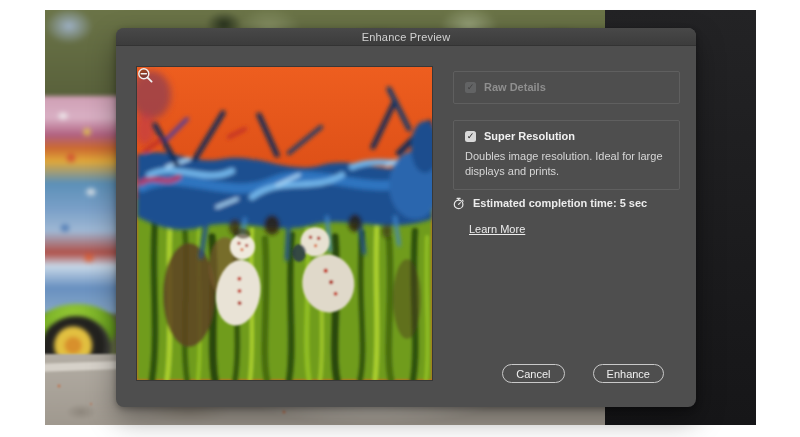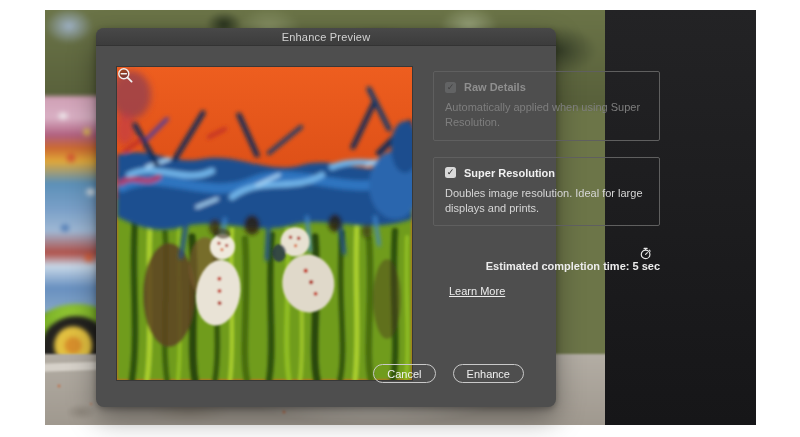--- a/index.html
+++ b/index.html
@@ -39,21 +39,21 @@
       radial-gradient(3px 3px at 245px 58px,#c86030 0%,transparent 70%),
       radial-gradient(3px 3px at 425px 48px,#c05828 0%,transparent 70%),
       radial-gradient(22px 12px at 42px 58px,#8d867c 0%,transparent 70%),
       radial-gradient(170px 32px at 335px 48px,#cfc9bf 0%,transparent 70%),
       radial-gradient(60px 18px at 150px 58px,#978f83 0%,transparent 70%),
       linear-gradient(#b3ada4,#9e978d);}
   .parkline{position:absolute;left:0;right:62%;top:6px;height:8px;background:#ddd8d0;opacity:.85;transform:rotate(-2deg);}
   .app-canvas{position:absolute;left:560px;top:0;right:0;bottom:0;background:linear-gradient(180deg,#232325,#161618);}
 
   
-  .dialog{position:absolute;left:96px;top:28px;width:460px;height:379px;background:#4e4e4e;border-radius:8px;
+  .dialog{position:absolute;left:116px;top:28px;width:580px;height:379px;background:#4e4e4e;border-radius:8px;
     box-shadow:0 12px 28px rgba(0,0,0,.38),0 2px 6px rgba(0,0,0,.30);z-index:5;}
   .titlebar{height:17px;border-radius:8px 8px 0 0;background:linear-gradient(#484848,#3c3c3c);
     border-bottom:1px solid #333;display:flex;align-items:center;justify-content:center;}
   .titlebar span{font-size:11px;color:#d2d2d2;letter-spacing:.2px;}
 
   .preview{position:absolute;left:21px;top:39px;width:295px;height:313px;overflow:hidden;background:#e8571c;
     box-shadow:0 0 0 1px rgba(0,0,0,.28);}
   .preview svg{position:absolute;left:0;top:0;filter:blur(.7px);}
   .badge{position:absolute;left:50%;bottom:10px;transform:translateX(-50%);background:rgba(22,22,22,.8);
     color:#f2f2f2;font-size:11px;font-weight:bold;padding:5px 13px;border-radius:6px;white-space:nowrap;}
@@ -69,26 +69,26 @@
     font-size:9px;line-height:1;flex:0 0 auto;}
   .cb.enabled{background:#d9d9d9;color:#222;}
   .cb.disabled{background:#7c7e80;color:#2e2e2e;opacity:.45;}
   .optlabel{font-size:11px;font-weight:bold;margin-left:8px;}
   .optlabel.enabled{color:#f0f0f0;}
   .optlabel.disabled{color:#8f8f8f;}
   .optdesc{font-size:11px;line-height:1.35;margin-top:7px;}
   .optdesc.enabled{color:#d6d6d6;}
   .optdesc.disabled{color:#7e7e7e;}
 
-  .timerrow{display:flex;align-items:flex-end;margin-top:21px;flex-direction:column;}
+  .timerrow{display:flex;align-items:flex-start;margin-top:7px;}
   .timerrow svg{flex:0 0 auto;margin-right:8px;}
   .timertext{font-size:11px;font-weight:600;color:#ececec;}
   .learnmore{display:inline-block;margin-top:13px;font-size:11px;color:#ececec;text-decoration:underline;cursor:pointer;padding-left:16px;}
 
-  .buttons{position:absolute;right:32px;bottom:24px;display:flex;gap:17px;}
+  .buttons{position:absolute;right:32px;bottom:24px;display:flex;gap:28px;}
   .btn{height:19px;padding:0 13px;border-radius:10px;border:1px solid #c9c9c9;background:transparent;
     color:#f0f0f0;font-size:11px;font-family:"Liberation Sans",sans-serif;display:flex;align-items:center;cursor:pointer;}
 </style>
 </head>
 <body>
 
 <div class="stage">
 
   <div class="photo">
     <div class="photo-left">
@@ -235,21 +235,20 @@
       </svg>
     </div>
 
     <div class="panel">
 
       <div class="optbox first">
         <div class="optrow">
           <span class="cb disabled">✓</span>
           <span class="optlabel disabled">Raw Details</span>
         </div>
-        <div class="optdesc disabled">Automatically applied when using Super Resolution.</div>
       </div>
 
       <div class="optbox second">
         <div class="optrow">
           <span class="cb enabled">✓</span>
           <span class="optlabel enabled">Super Resolution</span>
         </div>
         <div class="optdesc enabled">Doubles image resolution. Ideal for large displays and prints.</div>
       </div>
 

